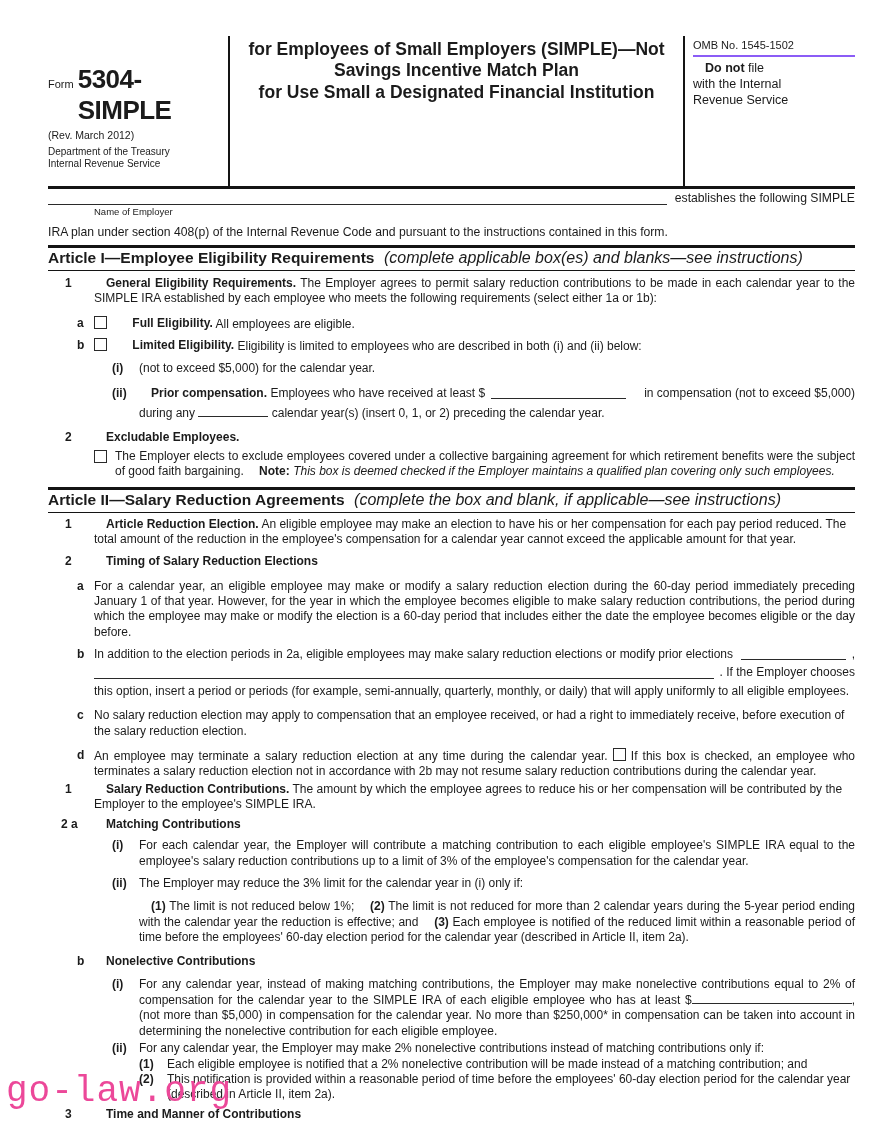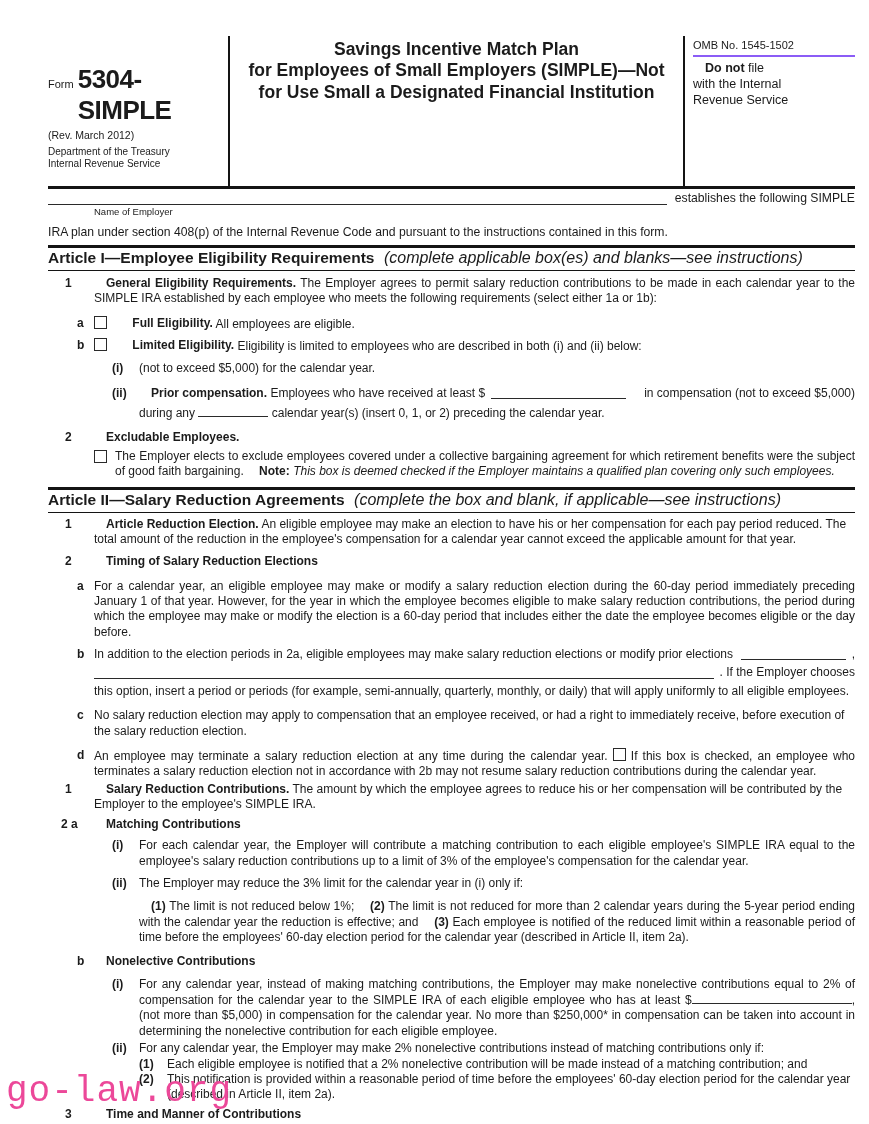--- a/index.html
+++ b/index.html
@@ -72,22 +72,22 @@
         <span class="form-num">5304-SIMPLE</span>
       </div>
       <div class="rev">(Rev. March 2012)</div>
       <div class="dept">
         <div>Department of the Treasury</div>
         <div>Internal Revenue Service</div>
       </div>
     </div>
     <div class="h-mid">
       <div class="h-title">
+        <div>for Employees of Small Employers (SIMPLE)—Not</div>
         <div>Savings Incentive Match Plan</div>
-        <div>for Employees of Small Employers (SIMPLE)—Not</div>
         <div>for Use Small a Designated Financial Institution</div>
       </div>
     </div>
     <div class="h-right">
       <div class="omb">OMB No. 1545-1502</div>
       <div class="donot">
         <span class="b">Do not</span>
         <span>file</span>
         <div>with the Internal</div>
         <div>Revenue Service</div>

